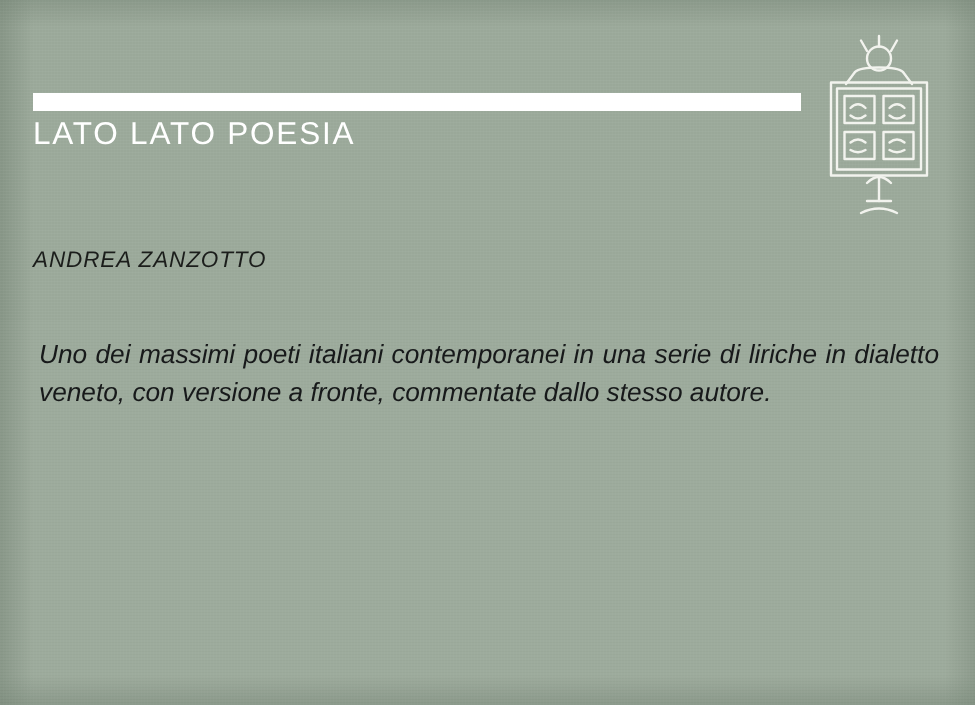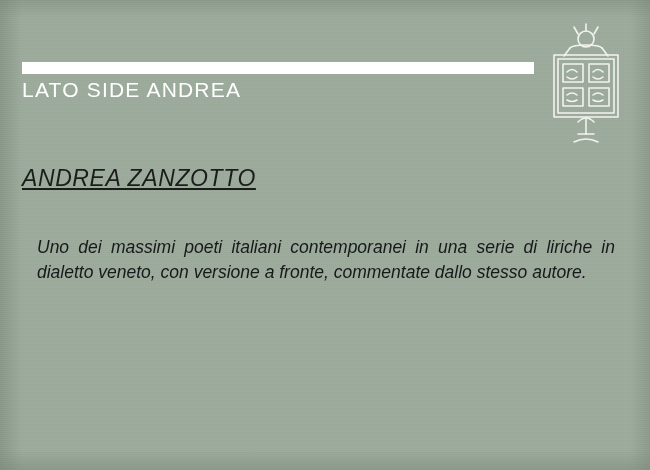--- a/index.html
+++ b/index.html
@@ -56,59 +56,58 @@
     position: absolute;
     right: 18px;
     top: 22px;
     width: 92px;
     height: 128px;
   }
   .author {
     position: absolute;
     left: 22px;
     top: 165px;
-    font-size: 23px;
+    font-size: 15px;
     font-style: italic;
     letter-spacing: 0.6px;
     color: #1b1d1b;
     font-family: "Liberation Sans", sans-serif;
     white-space: nowrap;
-    text-decoration: underline;
   }
   .blurb {
     position: absolute;
     left: 20px;
     top: 218px;
     width: 612px;
     font-size: 17.5px;
     line-height: 1.43;
     font-style: italic;
     color: #17191a;
     font-family: "Liberation Sans", sans-serif;
   }
   .blurb p {
-    margin: 17px;
+    margin: 6px;
   }
   .blurb p + p {
     margin-top: 0px;
   }
   .para-1 {
     text-align: justify;
   }
 </style>
 </head>
 <body>
 
 <div class="card">
 
   <div class="grain"></div>
 
   <div class="header-bar"></div>
 
-  <div class="series-label">LATO SIDE ANDREA</div>
+  <div class="series-label">LATO LATO POESIA</div>
 
   <div class="logo">
     <svg viewBox="0 0 92 128" width="92" height="128" aria-hidden="true">
       <g fill="none" stroke="#f2f3ee" stroke-width="1.6" stroke-linecap="round" stroke-linejoin="round">
 
         <circle cx="46" cy="17" r="8"></circle>
         <path d="M38 12 L34 5 M46 9 L46 2 M54 12 L58 5"></path>
         <path d="M30 26 C34 22 58 22 62 26"></path>
         <path d="M30 26 L24 34 M62 26 L68 34"></path>
 

